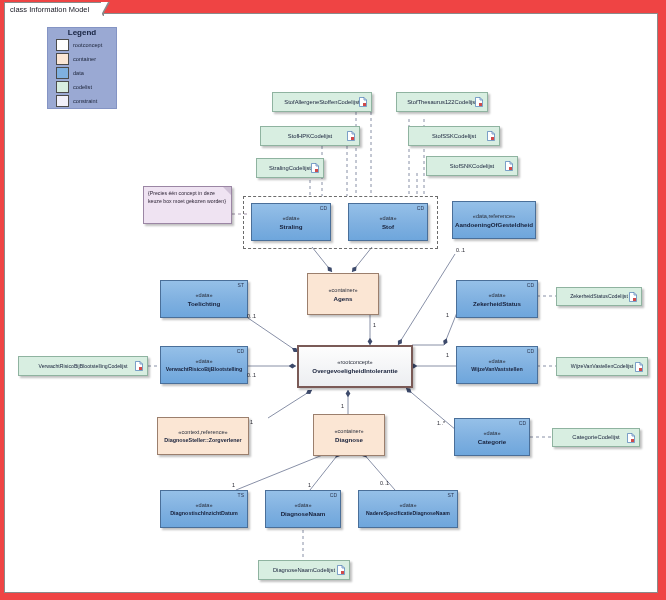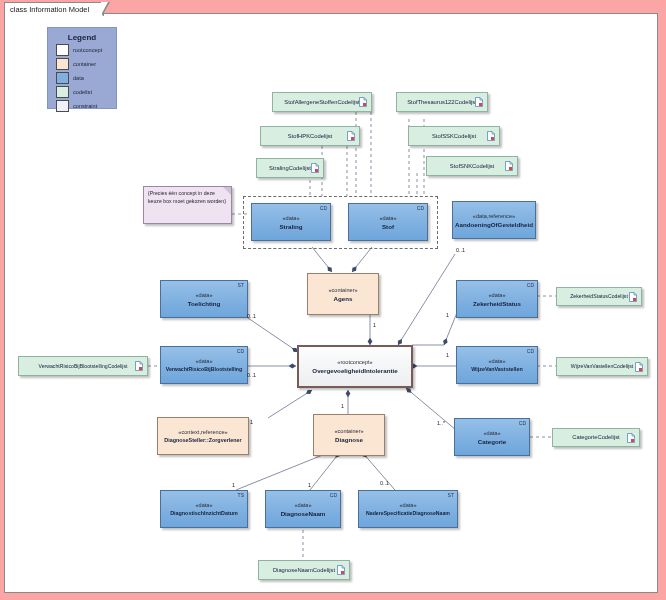--- a/index.html
+++ b/index.html
@@ -1,34 +1,34 @@
 <!DOCTYPE html>
 <html><head>
 <meta charset="utf-8">
 <style>
   html,body{margin:0;padding:0;background:#ffffff;}
   body{font-family:"Liberation Sans",sans-serif;}
-  #canvas{position:relative;width:666px;height:600px;overflow:hidden;background:#fca5a5;}
+  #canvas{position:relative;width:666px;height:600px;overflow:hidden;background:#ef4444;}
 
   
   #frame{position:absolute;left:4px;top:13px;width:652px;height:578px;border:1px solid #8a8a8a;background:#ffffff;}
   #title-tab{position:absolute;left:4px;top:2px;height:13px;padding:0 14px 0 5px;
      border:1px solid #8a8a8a;border-bottom:none;background:#ffffff;
      font-size:7.5px;color:#20202a;line-height:13px;white-space:nowrap;z-index:6;}
   #title-tab:after{content:"";position:absolute;right:-7px;top:-1px;width:0;height:0;
      border-left:8px solid #8a8a8a;border-bottom:14px solid transparent;}
   #title-tab:before{content:"";position:absolute;right:-5px;top:-1px;width:0;height:0;
      border-left:7px solid #ffffff;border-bottom:13px solid transparent;z-index:2;}
 
   svg#wires{position:absolute;left:0;top:0;width:666px;height:600px;z-index:1;pointer-events:none;}
 
   
   #legend{position:absolute;left:47px;top:27px;width:68px;height:80px;background:#9aa9d3;
      border:1px solid #8494c4;z-index:4;}
-  #legend .lg-title{text-align:center;font-size:8px;font-weight:bold;color:#15213f;margin-top:5px;}
+  #legend .lg-title{text-align:center;font-size:8px;font-weight:bold;color:#15213f;}
   #legend .lg-row{display:flex;align-items:center;margin:2px 0 0 8px;}
   #legend .sw{width:11px;height:10px;border:1px solid #4b4b4b;margin-right:4px;flex:none;}
   #legend .lg-lbl{font-size:5.6px;color:#1b2338;white-space:nowrap;}
 
   
   .node{position:absolute;z-index:3;box-sizing:border-box;
      display:flex;flex-direction:column;align-items:center;justify-content:center;
      box-shadow:2px 2px 2px rgba(0,0,0,0.25);}
   .node .stereo{font-size:5.6px;line-height:8px;color:#2a2f3c;text-align:center;white-space:nowrap;}
   .node .nm{font-size:6.2px;line-height:9px;font-weight:bold;color:#17203a;text-align:center;white-space:nowrap;}

